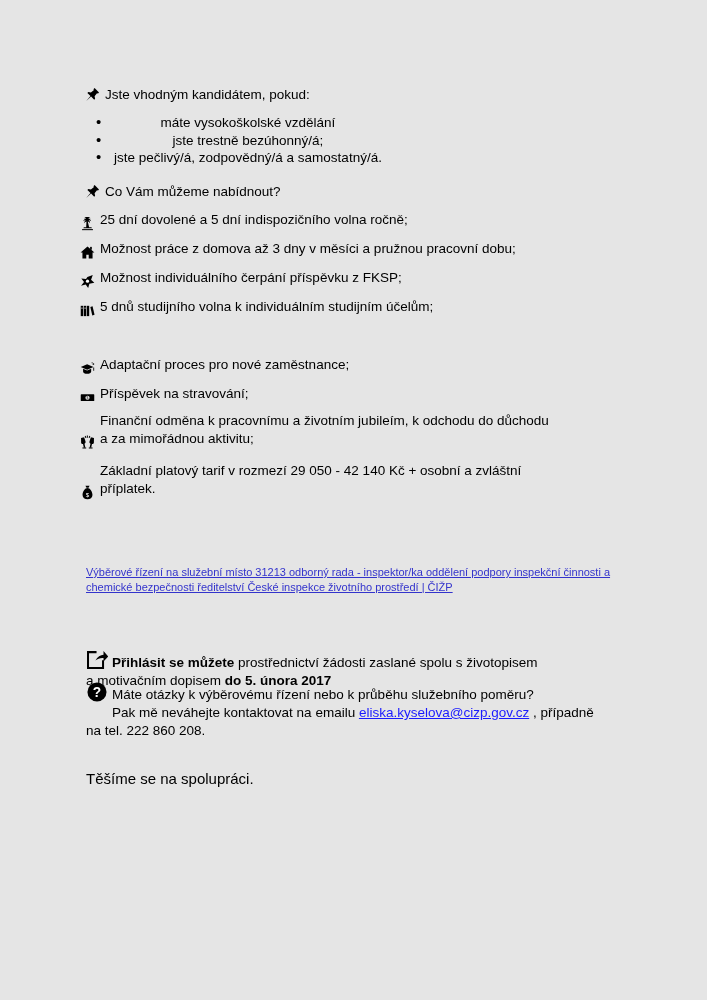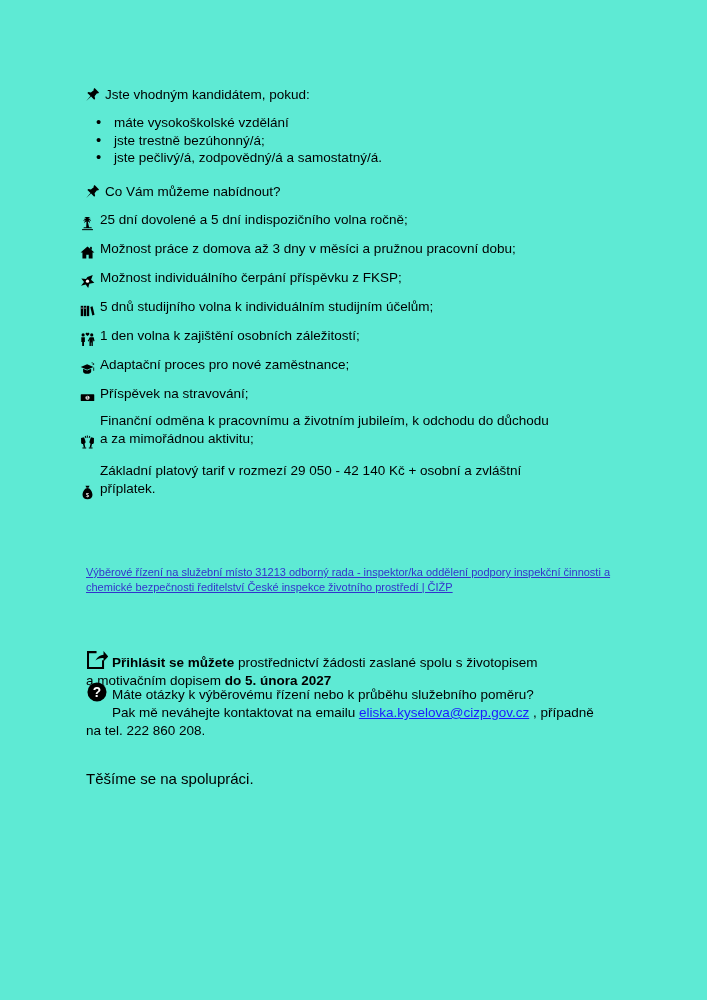--- a/index.html
+++ b/index.html
@@ -14,21 +14,21 @@
     position: relative;
     font-family: "Liberation Sans", sans-serif;
     color: #000000;
     overflow: hidden;
   }
   .page {
     position: absolute;
     left: 0; top: 0;
     width: 707px;
     height: 1000px;
-    background: #5eead4;
+    background: #e5e5e5;
   }
 
   
   .section-head {
     position: absolute;
     display: flex;
     align-items: flex-start;
     font-size: 13.5px;
     line-height: 17px;
     white-space: nowrap;
@@ -47,20 +47,21 @@
     margin: 0;
     padding: 0;
     list-style: none;
     font-size: 13.5px;
     line-height: 17.5px;
   }
   .bullets li {
     position: relative;
     padding-left: 30px;
     white-space: nowrap;
+    text-align: center;
   }
   .bullets li::before {
     content: "\2022";
     position: absolute;
     left: 12px;
     top: -1px;
     font-size: 15px;
     line-height: 17.5px;
   }
 
@@ -183,32 +184,20 @@
         <rect fill="#fff" x="1.4" y="5" width="1.4" height="0.9"></rect>
         <rect fill="#000" x="4.1" y="3" width="2.6" height="11"></rect>
         <rect fill="#fff" x="4.7" y="5" width="1.4" height="0.9"></rect>
         <rect fill="#000" x="7.4" y="3" width="2.4" height="11"></rect>
         <path fill="#000" d="m11 4.2 2.4-.7 2.1 9-2.4.7z"></path>
       </svg>
     </span>
     <span class="ptxt">5 dnů studijního volna k individuálním studijním účelům;</span>
   </div>
 
-  <div class="perk" style="top:327px;">
-    <span class="gi">
-      <svg viewBox="0 0 16 16" width="15" height="15">
-        <circle fill="#000" cx="3.3" cy="3.1" r="1.7"></circle>
-        <path fill="#000" d="M1.4 5.5h3.8v5.2H4.3V15H2.3v-4.3H1.4z"></path>
-        <circle fill="#000" cx="12.5" cy="3.1" r="1.7"></circle>
-        <path fill="#000" d="M10.4 5.5h4.2l.9 4.1-1.1.4-.7-2.4V15h-1.5v-3.9h-.6V15h-1.5V7.6l-.7 2.4-1.1-.4z"></path>
-        <path fill="#000" d="M8 1.2c-.5-.9-2-.5-2 .6 0 .9 1.2 1.8 2 2.4.8-.6 2-1.5 2-2.4 0-1.1-1.5-1.5-2-.6z"></path>
-      </svg>
-    </span>
-    <span class="ptxt">1 den volna k zajištění osobních záležitostí;</span>
-  </div>
 
   <div class="perk" style="top:356px;">
     <span class="gi">
       <svg viewBox="0 0 16 16" width="15" height="15">
         <path fill="#000" d="M7.6 3.4.8 6.3l6.8 2.9 6.8-2.9z"></path>
         <path fill="#000" d="M3.3 8.3v3.1c0 1.3 1.9 2.2 4.3 2.2s4.3-.9 4.3-2.2V8.3L7.6 10.2z"></path>
         <path fill="#000" d="M14.2 6.9v3.6h.9V6.9z"></path>
         <circle fill="#000" cx="14.3" cy="3.2" r="0.9"></circle>
         <circle fill="#000" cx="12.9" cy="1.9" r="0.6"></circle>
       </svg>
@@ -259,21 +248,21 @@
   </div>
 
   <div class="icon-para" style="left:86px; top:618px; width:540px; white-space:pre-line;">
     <span class="bigicon">
       <svg viewBox="0 0 24 24" width="22" height="24">
         <path fill="none" stroke="#000" stroke-width="2.2" d="M11.5 3.4H2.2v17.2h16.4v-8.4"></path>
         <path fill="#000" d="M10.3 12.6c2.2-4.3 5.6-5.9 8.8-6.2V2.3l5.2 5.9-5.2 5.5V9.9c-3.4-.3-6.4.6-8.8 2.7z"></path>
       </svg>
     </span>
     <b>Přihlásit se můžete</b><span> prostřednictví žádosti zaslané spolu s životopisem
-a motivačním dopisem </span><b>do 5. února 2027</b>
+a motivačním dopisem </span><b>do 5. února 2017</b>
   </div>
 
   <div class="icon-para" style="left:86px; top:686px; width:540px;">
     <span class="bigicon">
       <svg viewBox="0 0 24 24" width="22" height="24">
         <circle fill="#000" cx="12" cy="12" r="10.4"></circle>
         <text x="12" y="17.8" font-size="15" font-weight="bold" font-family="'Liberation Sans', sans-serif" fill="#fff" text-anchor="middle">?</text>
       </svg>
     </span>
     <span>Máte otázky k výběrovému řízení nebo k průběhu služebního poměru?</span><br>

